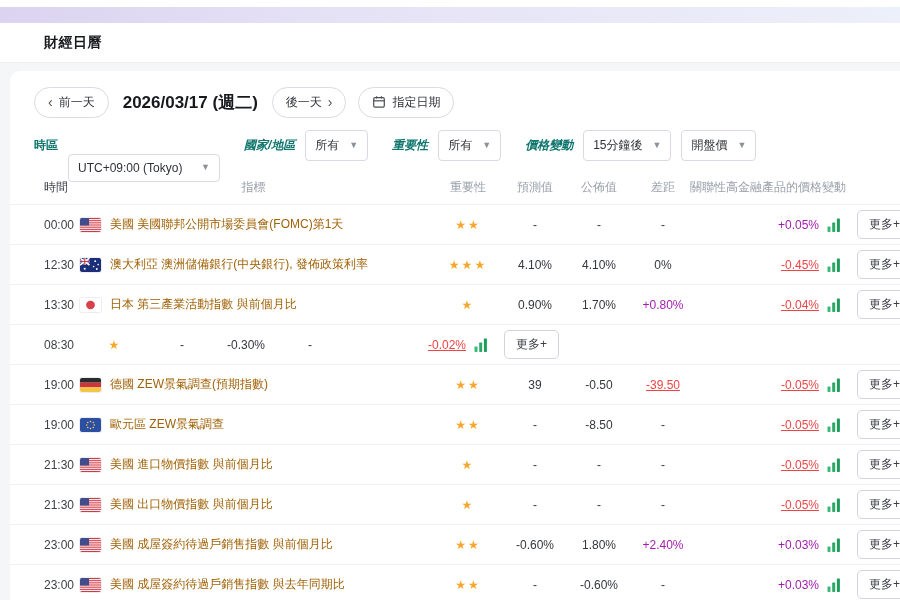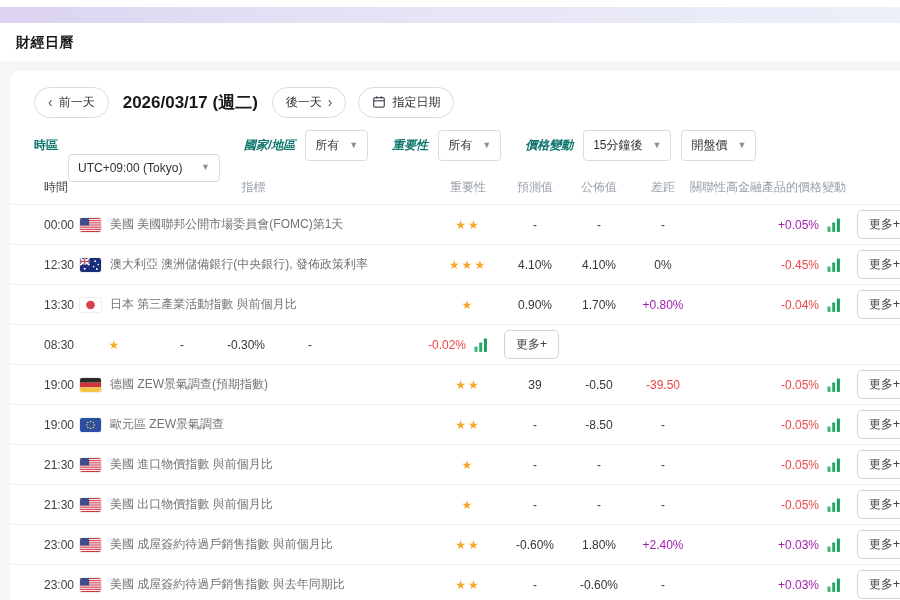--- a/index.html
+++ b/index.html
@@ -1,21 +1,21 @@
 <!DOCTYPE html>
 <html lang="zh-Hant"><head>
 <meta charset="utf-8">
 <style>
   * { margin:0; padding:0; box-sizing:border-box; }
   html,body { width:900px; height:600px; overflow:hidden; background:#f5f6f8;
     font-family:"Liberation Sans","DejaVu Sans",sans-serif; -webkit-font-smoothing:antialiased; }
   .top-white { height:7px; background:#ffffff; }
   .top-strip { height:16px; background:linear-gradient(90deg,#dbd3f0 0%,#e5e1f5 35%,#ecf0fa 100%); }
   .page-header { height:40px; background:#ffffff; display:flex; align-items:center;
-    padding-left:16px; border-bottom:1px solid #f0f0f3; }
+    padding-left:44px; border-bottom:1px solid #f0f0f3; }
   .page-title { font-size:14px; font-weight:700; color:#16181c; letter-spacing:.5px; }
   .page-body { background:#f5f6f8; padding:8px 0 0 10px; height:calc(100% - 63px); }
   .card { width:925px; height:100%; background:#ffffff; border-radius:10px 10px 0 0; padding-top:16px; }
 
   
   .toolbar { display:flex; align-items:center; gap:12px; padding:0 24px; height:30px; }
   .pill { display:inline-flex; align-items:center; gap:6px; border:1px solid #d8dbe1; background:#fff;
     border-radius:16px; padding:6px 13px; font-size:12px; color:#2e3237; cursor:pointer; white-space:nowrap; }
   .chev { font-size:14px; line-height:10px; color:#4a4e55; }
   .cur-date { font-size:17px; font-weight:700; color:#17191d; margin:0 2px; white-space:nowrap; }
@@ -33,30 +33,30 @@
   .caret { color:#8b909a; font-size:9px; line-height:9px; }
 
   
   .thead { display:flex; align-items:center; height:34px; margin-top:10px;
     color:#99a0ab; font-size:12px; }
   .trow { display:flex; align-items:center; height:40px; border-top:1px solid #f0f1f4;
     font-size:12px; color:#33373d; }
   .c-time { width:70px; padding-left:34px; color:#3c4046; }
   .c-ind  { flex:1; display:flex; align-items:center; gap:9px; padding-right:6px; min-width:0; }
   .thead .c-ind { justify-content:center; }
-  .ind-text { white-space:nowrap; overflow:hidden; text-overflow:ellipsis; color:#737373;text-align:right; }
+  .ind-text { white-space:nowrap; overflow:hidden; text-overflow:ellipsis; color:#a16207;text-align:right; }
   .c-imp  { width:70px; text-align:center; }
   .c-fc, .c-ac { width:64px; text-align:center; }
   .c-gap  { width:64px; text-align:center; }
   .c-chg  { width:150px; display:flex; align-items:center; justify-content:flex-end; gap:8px; padding-right:4px; }
   .thead .c-chg { justify-content:center; white-space:nowrap; }
   .c-more { width:90px; padding-left:12px; }
   .stars { color:#f7a62b; letter-spacing:2px; font-size:12px; white-space:nowrap; }
   .pos { color:#a21caf; }
-  .neg { color:#ef4444; }
+  .neg { color:#ef4444;text-decoration:underline; }
   .chg-val { font-weight:500; white-space:nowrap; }
   .more-btn { border:1px solid #d1d5db; background:#fff; border-radius:5px; padding:5px 11px;
     font-size:12px; color:#3a3e45; cursor:pointer; white-space:nowrap; }
   .flag { width:21px; height:14px; display:inline-flex; flex:none; border-radius:2px; overflow:hidden;
     box-shadow:0 0 0 1px rgba(0,0,0,.07); }
   .flag svg { width:100%; height:100%; display:block; }
   .bars-icon { width:14px; height:15px; display:inline-flex; flex:none; cursor:pointer; }
   .bars-icon svg { width:100%; height:100%; }
 </style>
 </head>

